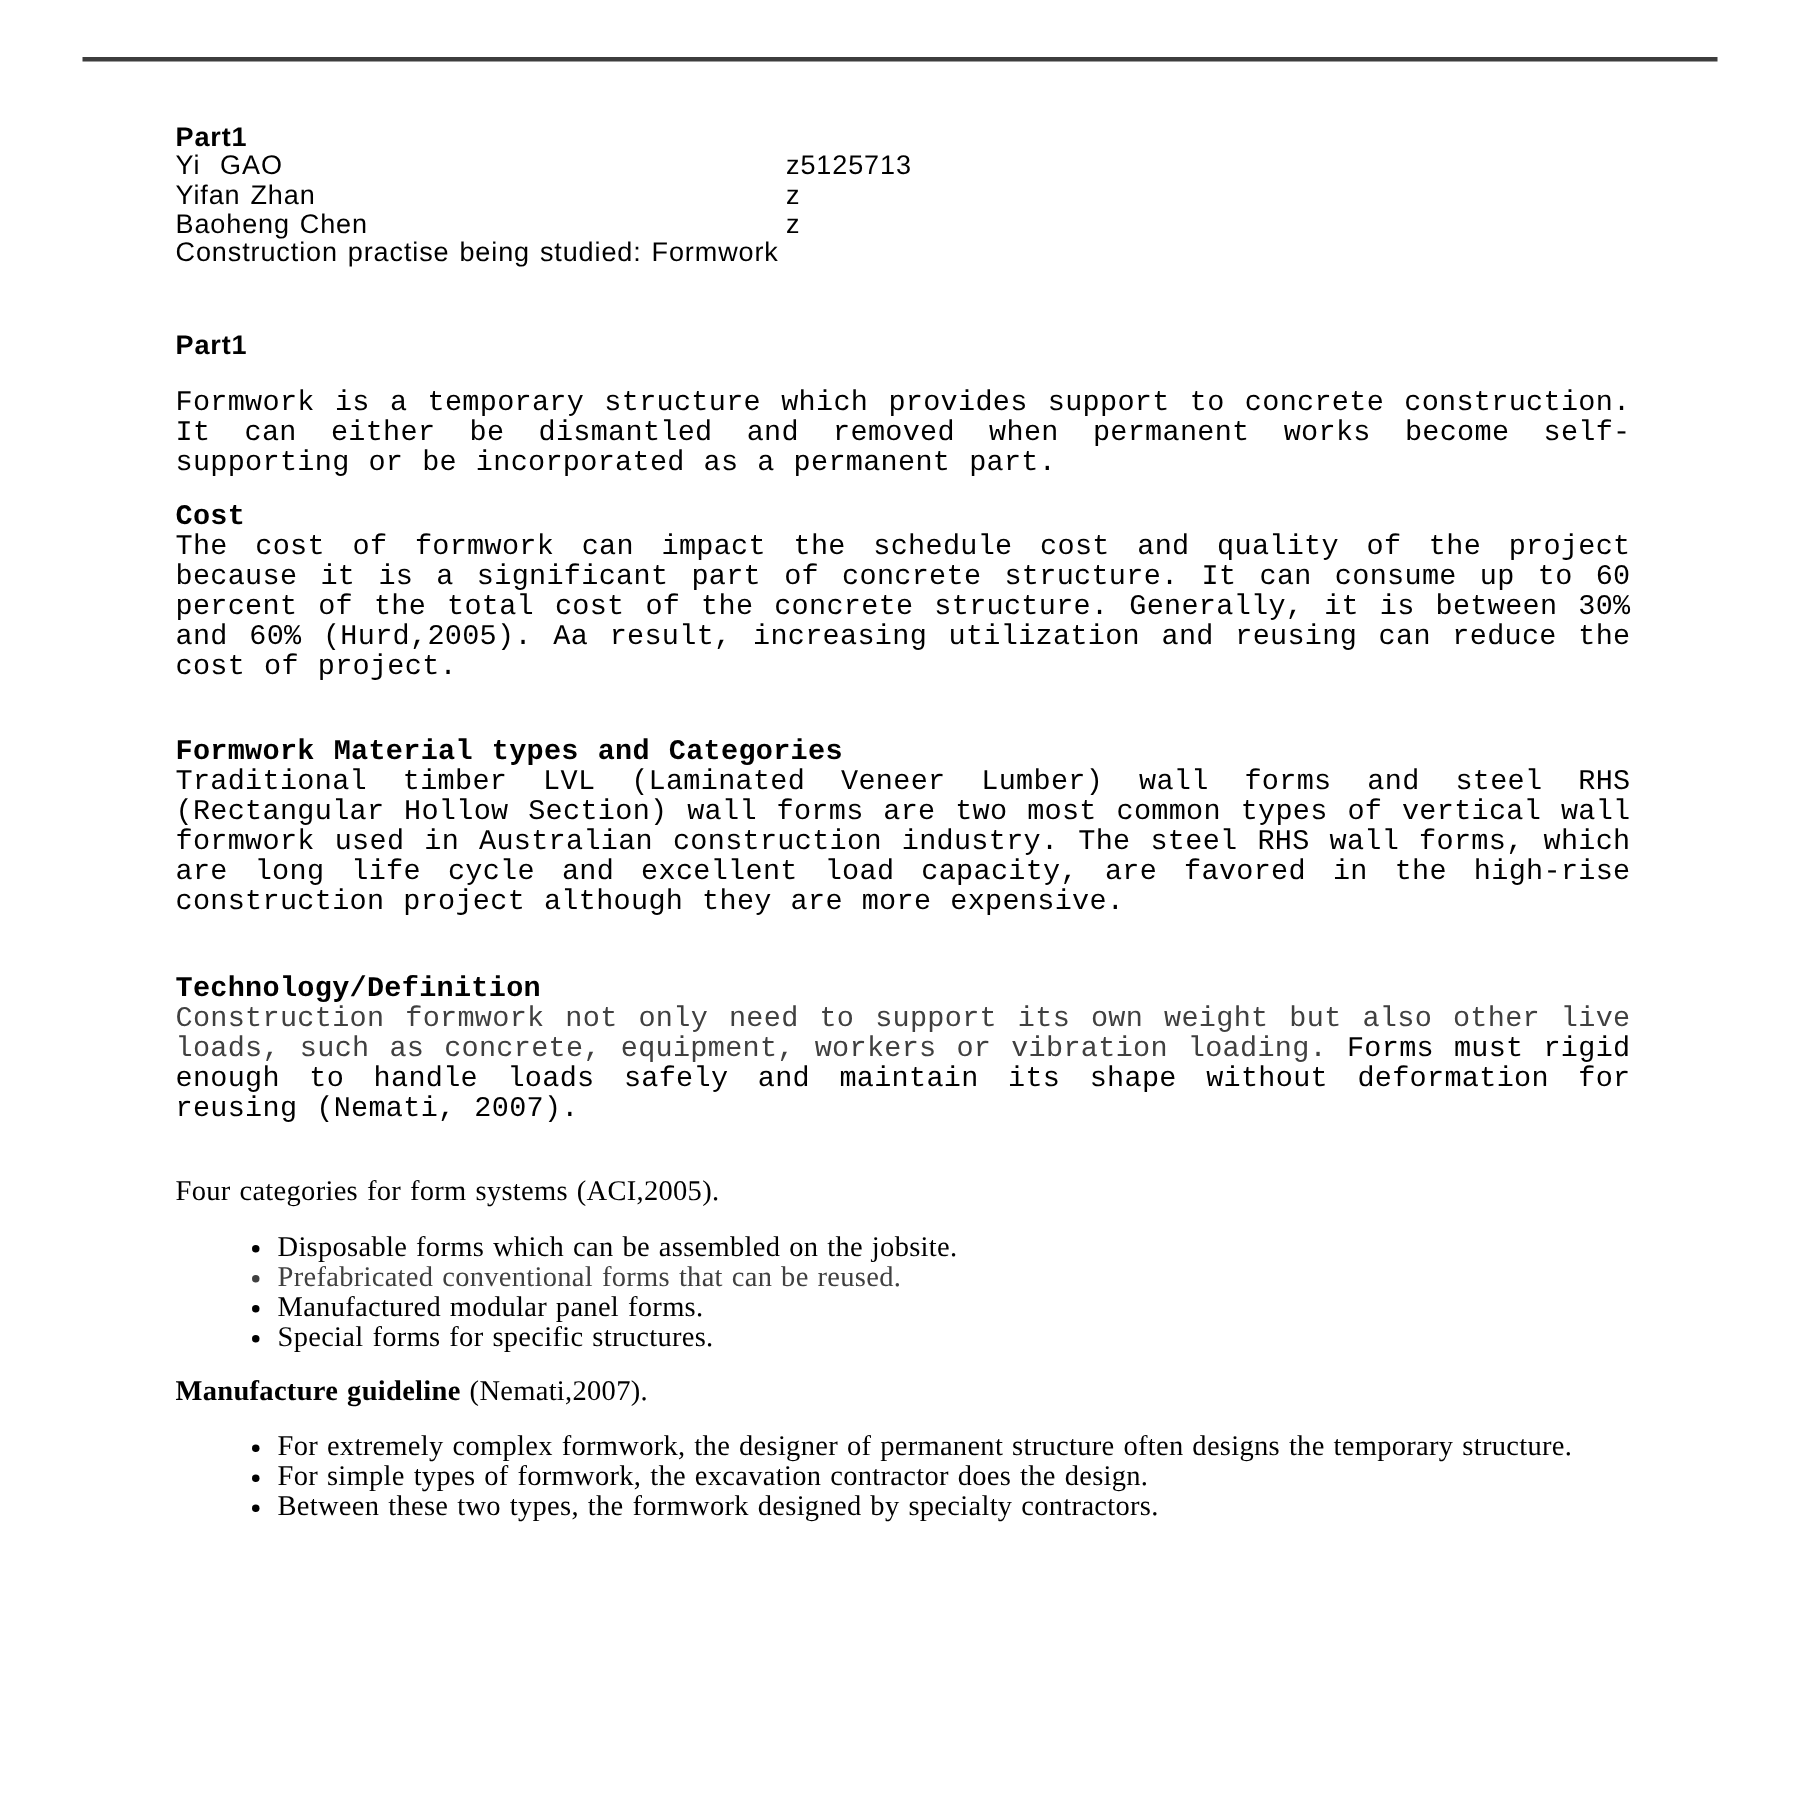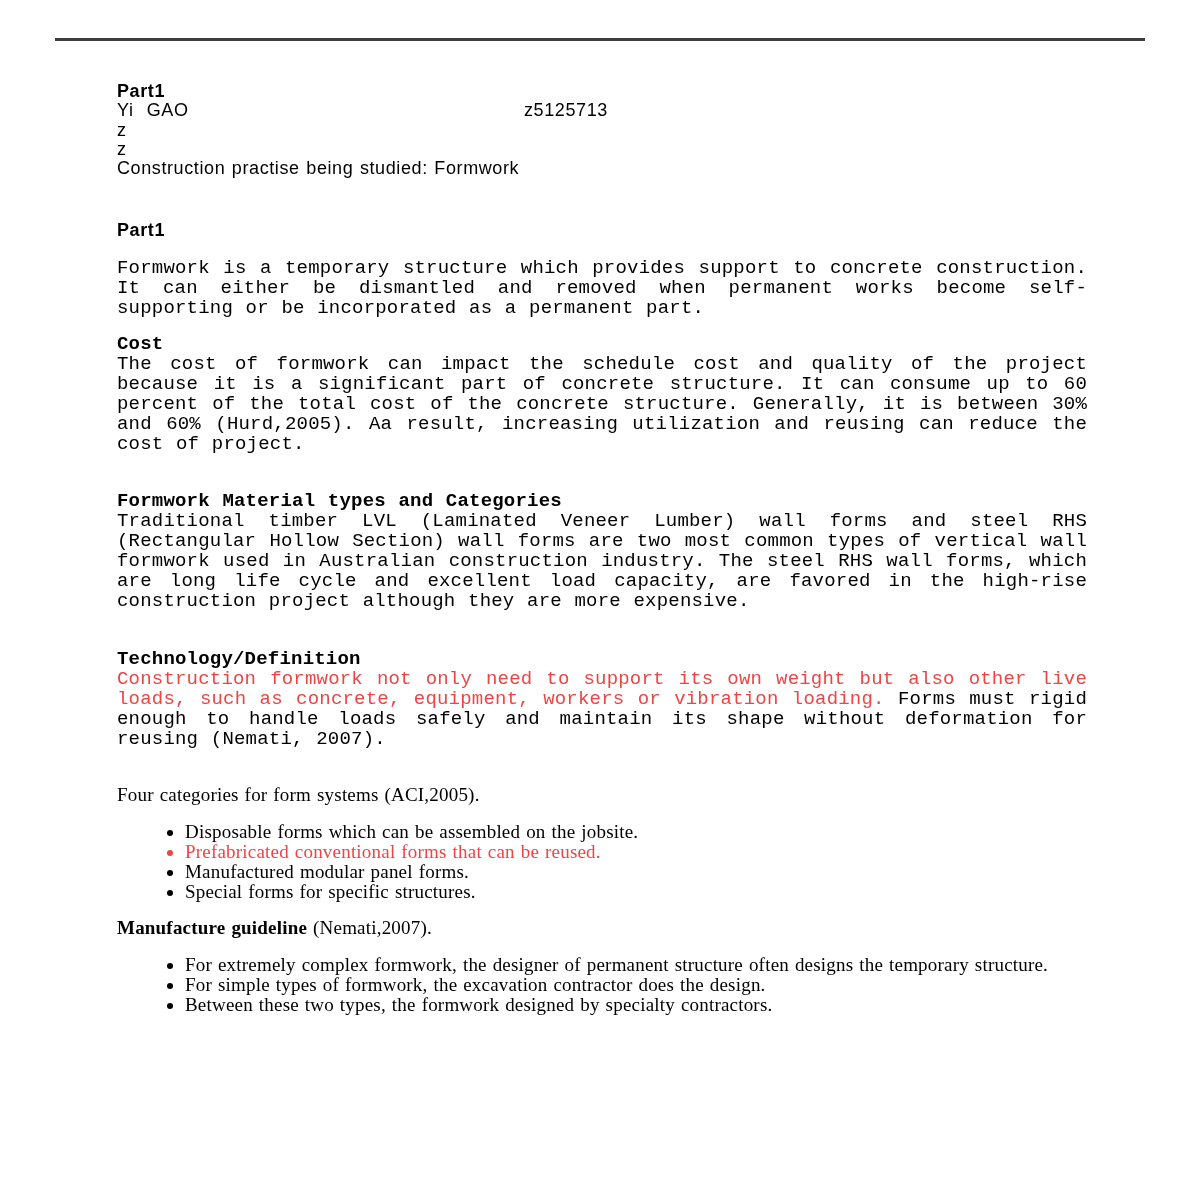--- a/index.html
+++ b/index.html
@@ -55,21 +55,21 @@
     font-weight: bold;
     margin: 0;
     font-family: Liberation Mono, monospace;
   }
   .intro-para { margin-top: 18px; }
   .cost-heading { margin-top: 16px; }
   .materials-heading { margin-top: 37px; }
   .tech-heading { margin-top: 38px; }
   .categories-intro { margin-top: 36px; }
   .manufacture-heading { margin-top: 16px; }
-  .red { color: #ef4444; }
+  .red { color: #404040; }
   ul {
     list-style: disc;
     margin: 17px 0 0 0;
     padding-left: 68px;
   }
   li {
     margin: 0;
     text-align: justify;
     padding-left: 0;
   }
@@ -81,23 +81,25 @@
 
 <div class="content">
 
   <div class="header-block">
     <div class="sans bold">Part1</div>
     <div class="author-row">
       <span class="sans pre">Yi  GAO</span>
       <span class="sans">z5125713</span>
     </div>
     <div class="author-row">
+      <span class="sans pre">Yifan Zhan</span>
       <span class="sans">z</span>
     </div>
     <div class="author-row">
+      <span class="sans pre">Baoheng Chen</span>
       <span class="sans">z</span>
     </div>
     <div class="sans">Construction practise being studied: Formwork</div>
   </div>
 
   <div class="part-heading">Part1</div>
 
   <p class="just intro-para">Formwork is a temporary structure which provides support to concrete construction. It can either be dismantled and removed when permanent works become self-supporting or be incorporated as a permanent part.</p>
 
   <p class="serif-heading cost-heading">Cost</p>

